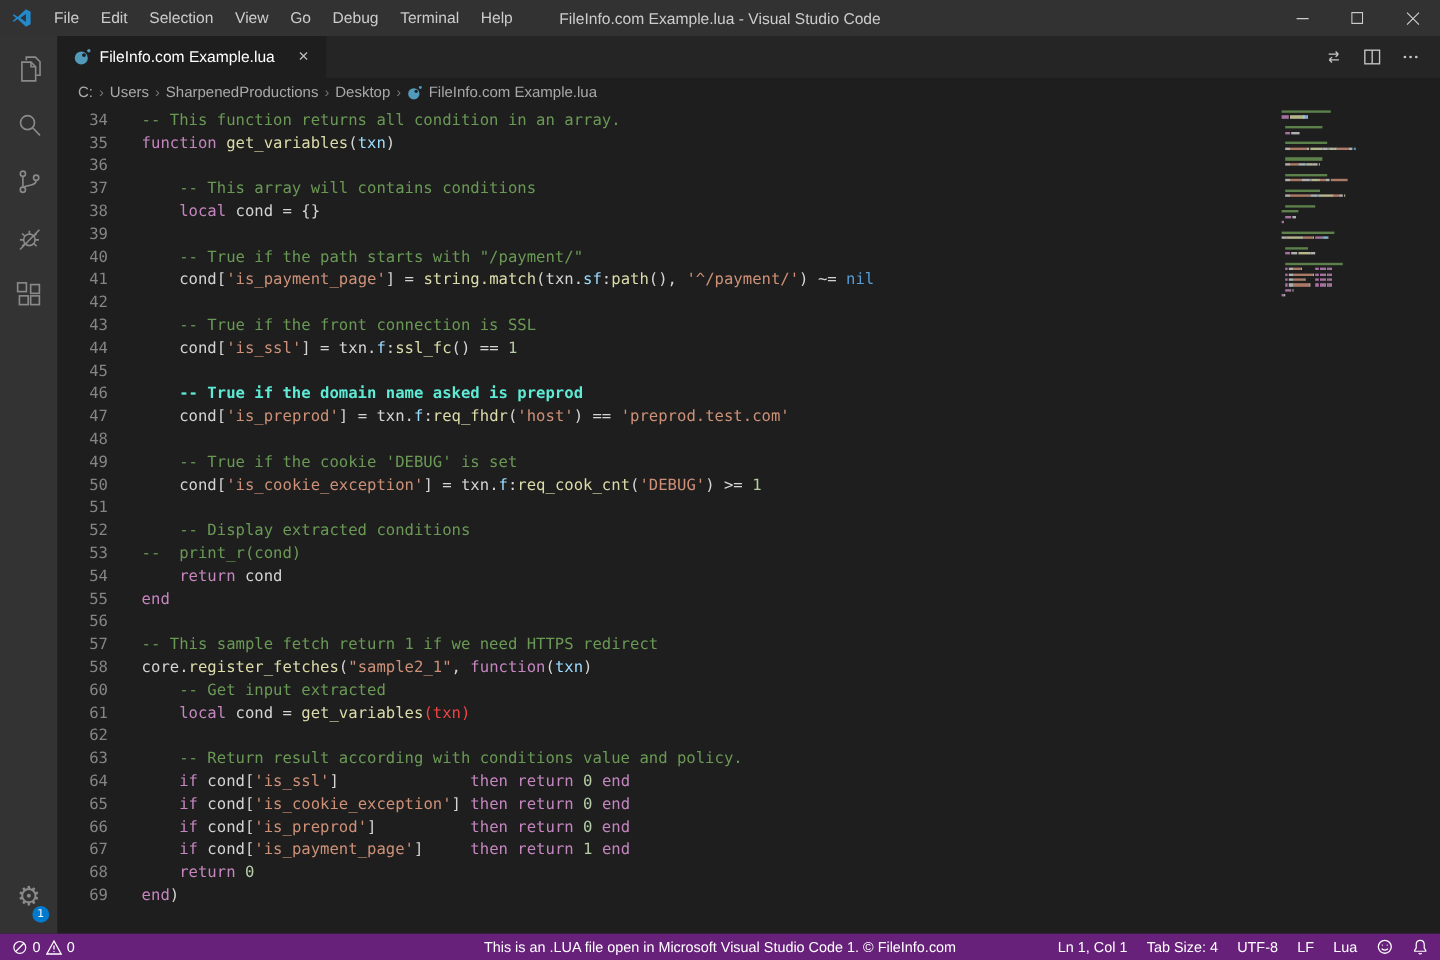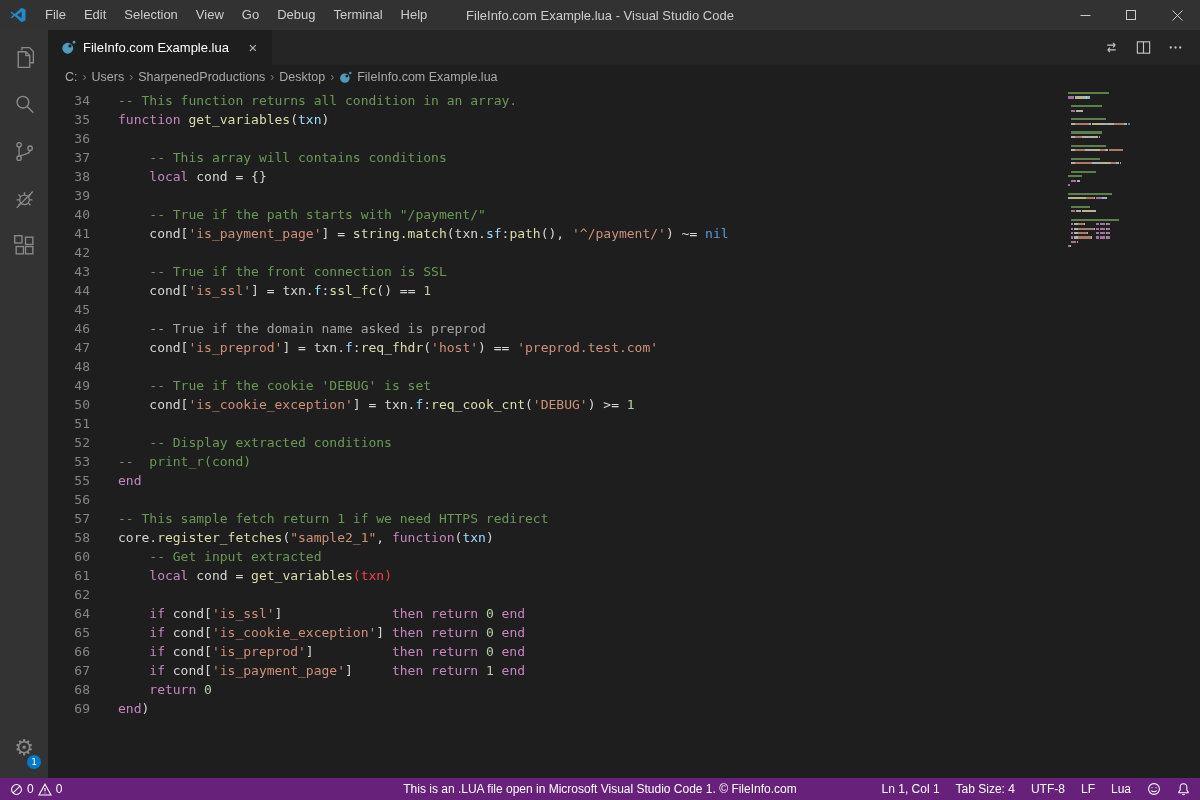--- a/index.html
+++ b/index.html
@@ -251,21 +251,21 @@
             <div class="row">
               <div class="gutter">44</div>
               <div class="ltext"><span style="color: rgb(212, 212, 212);">    cond[</span><span style="color: rgb(206, 145, 120);">'is_ssl'</span><span style="color: rgb(212, 212, 212);">] = txn.</span><span style="color: rgb(156, 220, 254);">f</span><span style="color: rgb(212, 212, 212);">:</span><span style="color: rgb(220, 220, 170);">ssl_fc</span><span style="color: rgb(212, 212, 212);">() == </span><span style="color: rgb(181, 206, 168);">1</span></div>
             </div>
             <div class="row">
               <div class="gutter">45</div>
               <div class="ltext"></div>
             </div>
             <div class="row">
               <div class="gutter">46</div>
-              <div class="ltext"><span style="color: #a3a3a3;">    -- True if the domain name asked is preprod</span></div>
+              <div class="ltext"><span style="color: #5eead4; font-weight: bold;">    -- True if the domain name asked is preprod</span></div>
             </div>
             <div class="row">
               <div class="gutter">47</div>
               <div class="ltext"><span style="color: rgb(212, 212, 212);">    cond[</span><span style="color: rgb(206, 145, 120);">'is_preprod'</span><span style="color: rgb(212, 212, 212);">] = txn.</span><span style="color: rgb(156, 220, 254);">f</span><span style="color: rgb(212, 212, 212);">:</span><span style="color: rgb(220, 220, 170);">req_fhdr</span><span style="color: rgb(212, 212, 212);">(</span><span style="color: rgb(206, 145, 120);">'host'</span><span style="color: rgb(212, 212, 212);">) == </span><span style="color: rgb(206, 145, 120);">'preprod.test.com'</span></div>
             </div>
             <div class="row">
               <div class="gutter">48</div>
               <div class="ltext"></div>
             </div>
             <div class="row">
@@ -282,20 +282,24 @@
             </div>
             <div class="row">
               <div class="gutter">52</div>
               <div class="ltext"><span style="color: rgb(106, 153, 85);">    -- Display extracted conditions</span></div>
             </div>
             <div class="row">
               <div class="gutter">53</div>
               <div class="ltext"><span style="color: rgb(106, 153, 85);">--  print_r(cond)</span></div>
             </div>
             <div class="row">
+              <div class="gutter">54</div>
+              <div class="ltext"><span style="color: rgb(212, 212, 212);">    </span><span style="color: rgb(197, 134, 192);">return</span><span style="color: rgb(212, 212, 212);"> cond</span></div>
+            </div>
+            <div class="row">
               <div class="gutter">55</div>
               <div class="ltext"><span style="color: rgb(197, 134, 192);">end</span></div>
             </div>
             <div class="row">
               <div class="gutter">56</div>
               <div class="ltext"></div>
             </div>
             <div class="row">
               <div class="gutter">57</div>
               <div class="ltext"><span style="color: rgb(106, 153, 85);">-- This sample fetch return 1 if we need HTTPS redirect</span></div>
@@ -308,20 +312,24 @@
               <div class="gutter">60</div>
               <div class="ltext"><span style="color: rgb(106, 153, 85);">    -- Get input extracted</span></div>
             </div>
             <div class="row">
               <div class="gutter">61</div>
               <div class="ltext"><span style="color: rgb(212, 212, 212);">    </span><span style="color: rgb(197, 134, 192);">local</span><span style="color: rgb(212, 212, 212);"> cond = </span><span style="color: rgb(220, 220, 170);">get_variables</span><span style="color: #ef4444;">(txn)</span></div>
             </div>
             <div class="row">
               <div class="gutter">62</div>
               <div class="ltext"></div>
+            </div>
+            <div class="row">
+              <div class="gutter">63</div>
+              <div class="ltext"><span style="color: rgb(106, 153, 85);">    -- Return result according with conditions value and policy.</span></div>
             </div>
             <div class="row">
               <div class="gutter">64</div>
               <div class="ltext"><span style="color: rgb(212, 212, 212);">    </span><span style="color: rgb(197, 134, 192);">if</span><span style="color: rgb(212, 212, 212);"> cond[</span><span style="color: rgb(206, 145, 120);">'is_ssl'</span><span style="color: rgb(212, 212, 212);">]              </span><span style="color: rgb(197, 134, 192);">then</span><span style="color: rgb(212, 212, 212);"> </span><span style="color: rgb(197, 134, 192);">return</span><span style="color: rgb(212, 212, 212);"> </span><span style="color: rgb(181, 206, 168);">0</span><span style="color: rgb(212, 212, 212);"> </span><span style="color: rgb(197, 134, 192);">end</span></div>
             </div>
             <div class="row">
               <div class="gutter">65</div>
               <div class="ltext"><span style="color: rgb(212, 212, 212);">    </span><span style="color: rgb(197, 134, 192);">if</span><span style="color: rgb(212, 212, 212);"> cond[</span><span style="color: rgb(206, 145, 120);">'is_cookie_exception'</span><span style="color: rgb(212, 212, 212);">] </span><span style="color: rgb(197, 134, 192);">then</span><span style="color: rgb(212, 212, 212);"> </span><span style="color: rgb(197, 134, 192);">return</span><span style="color: rgb(212, 212, 212);"> </span><span style="color: rgb(181, 206, 168);">0</span><span style="color: rgb(212, 212, 212);"> </span><span style="color: rgb(197, 134, 192);">end</span></div>
             </div>
             <div class="row">

